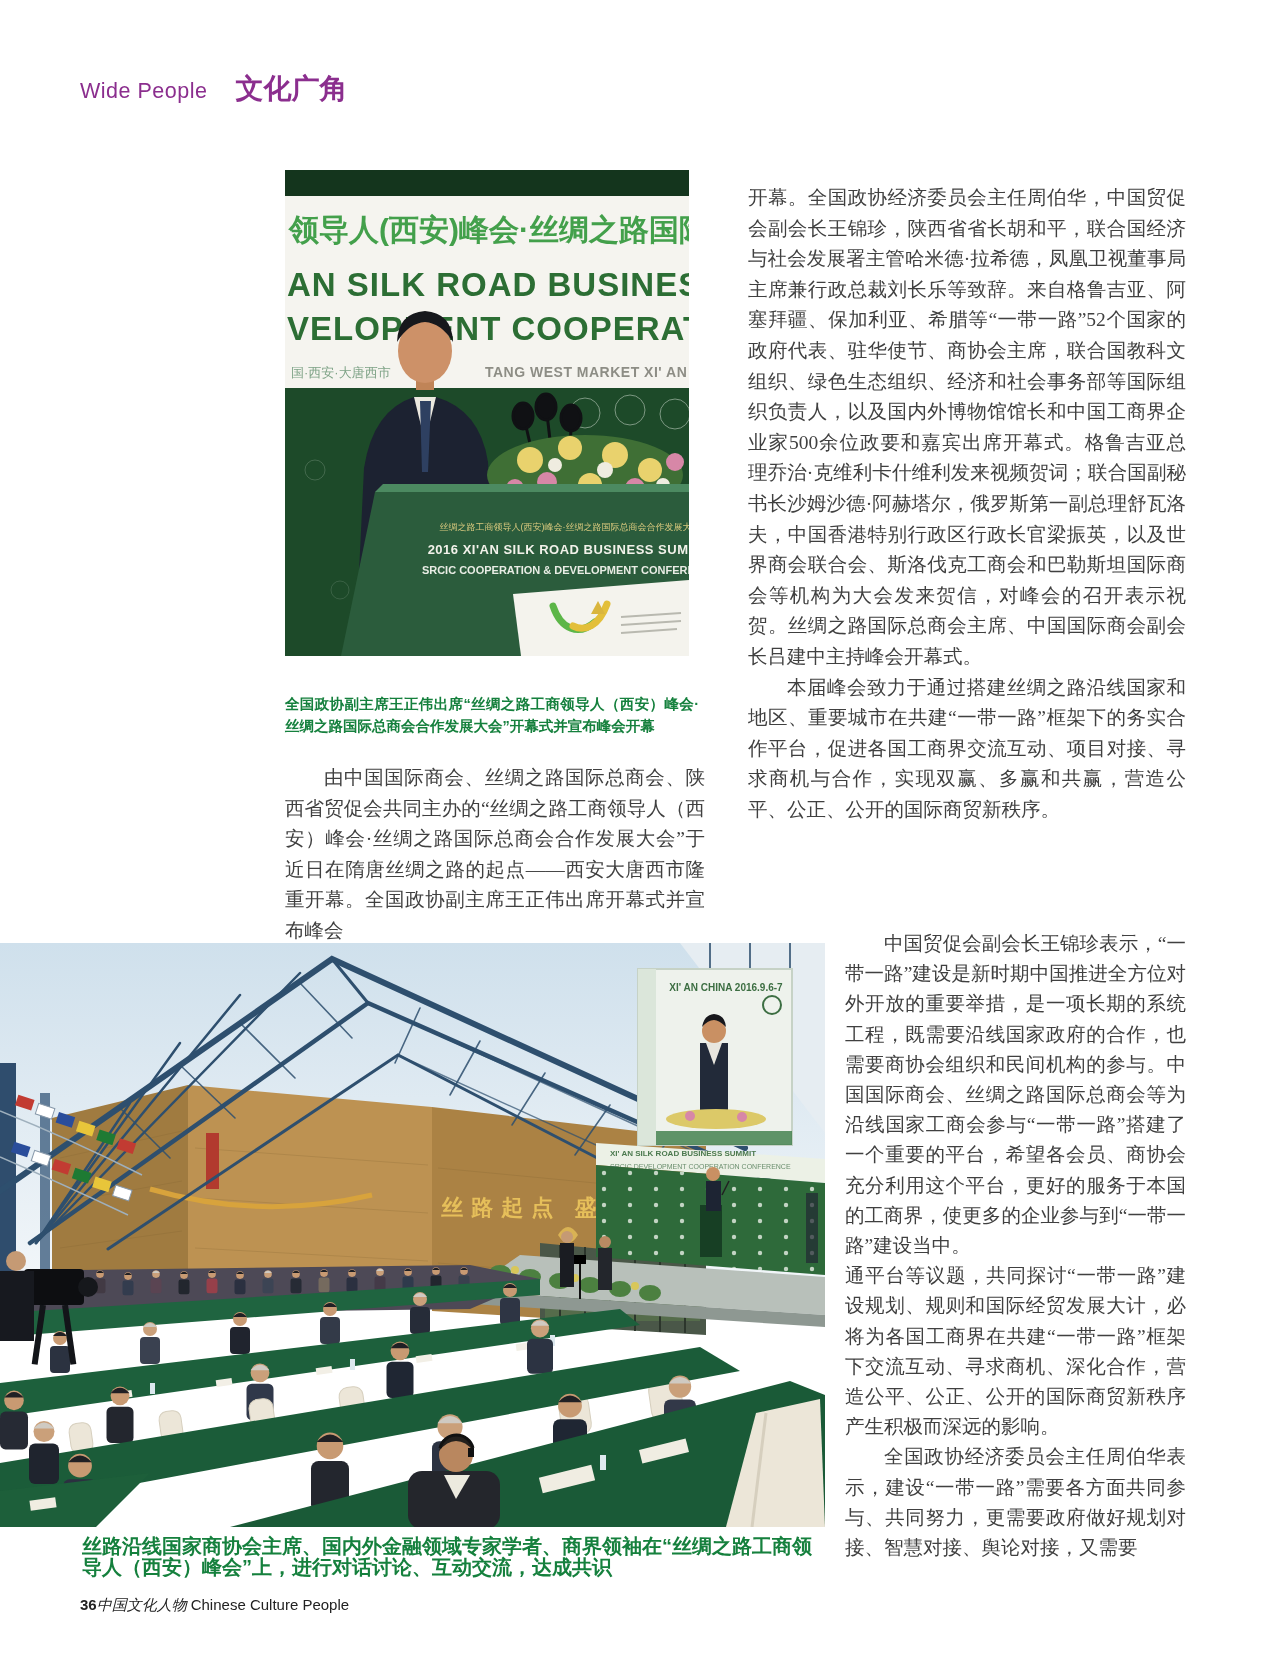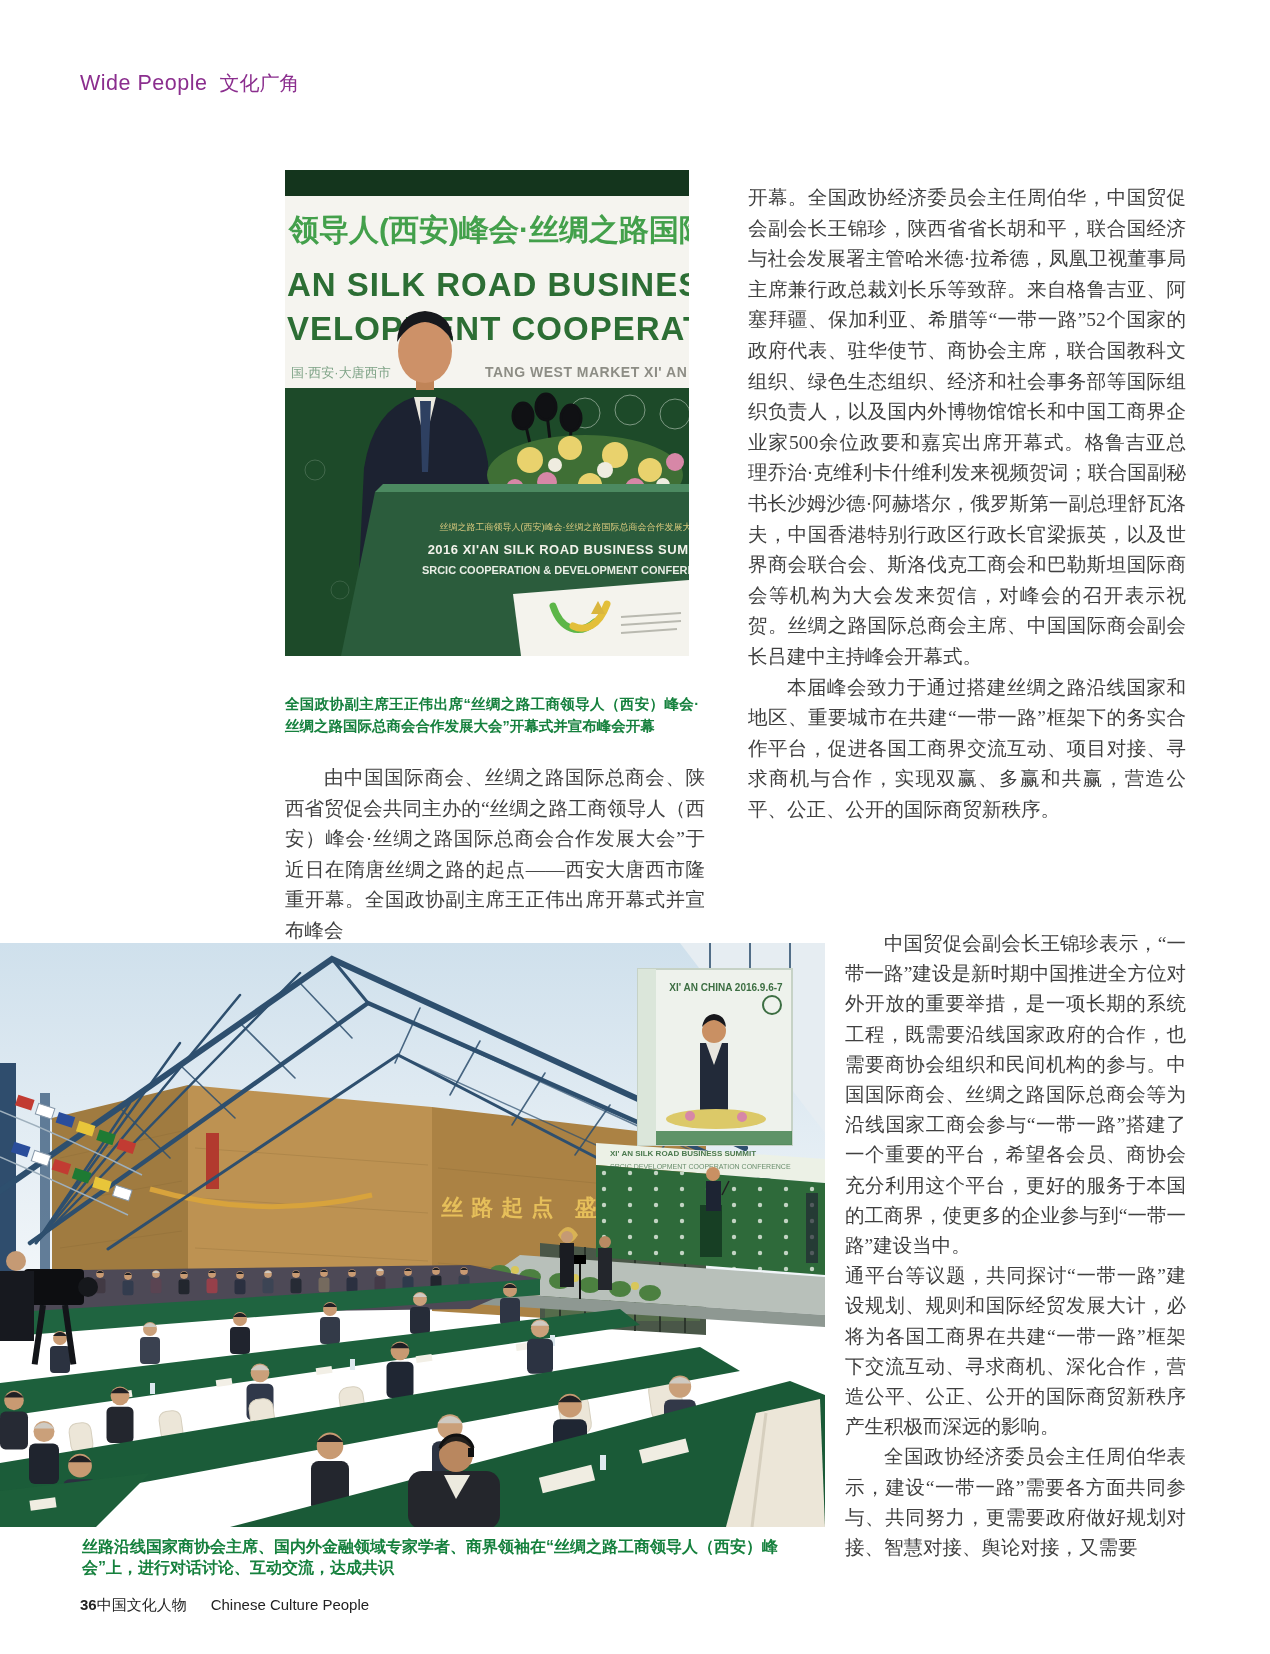--- a/index.html
+++ b/index.html
@@ -1,40 +1,40 @@
 <!DOCTYPE html>
 <html><head>
 <meta charset="utf-8">
 <style>
   html,body{margin:0;padding:0;background:#ffffff;}
   .page{position:relative;width:1270px;height:1654px;background:#fff;overflow:hidden;
         font-family:"Liberation Sans","DejaVu Sans",sans-serif;}
   
   .header{position:absolute;left:80px;top:70px;white-space:nowrap;}
   .header-en{font-size:21.5px;color:#8b2e8e;font-weight:500;letter-spacing:.5px;}
-  .header-zh{font-size:20px;color:#8b2e8e;font-weight:400;margin-left:12px;}
+  .header-zh{font-size:28px;color:#8b2e8e;font-weight:700;margin-left:28px;}
   
   .top-photo{position:absolute;left:285px;top:170px;width:404px;height:486px;overflow:hidden;}
   .bottom-photo{position:absolute;left:0;top:943px;width:825px;height:584px;overflow:hidden;}
   
   .caption{font-family:"Liberation Sans","DejaVu Sans",sans-serif;font-weight:700;color:#15803d;}
   .top-caption{position:absolute;left:285px;top:694px;width:414px;font-size:14.5px;line-height:21.5px;text-align:justify;}
-  .bottom-caption{position:absolute;left:82px;top:1536px;width:742px;font-size:16px;line-height:21px;}
+  .bottom-caption{position:absolute;left:82px;top:1536px;width:742px;font-size:20px;line-height:21px;}
   
   .para{margin:0;text-align:justify;font-family:"Liberation Serif","DejaVu Serif",serif;
         font-size:19.5px;line-height:30.6px;color:#404040;}
   .indent{text-indent:2em;}
   .intro-col{position:absolute;left:285px;top:763px;width:420px;}
   .col-upper{position:absolute;left:748px;top:183px;width:438px;}
   .col-lower{position:absolute;left:845px;top:929px;width:341px;}
   .col-lower .para{line-height:30.2px;}
   
   .footer{position:absolute;left:80px;top:1596px;font-size:15px;color:#222;white-space:nowrap;}
   .footer .pg{font-weight:700;margin-right:0;}
-  .footer .mag-zh{margin-right:24px;}
+  .footer .mag-zh{margin-right:4px;font-style:italic;}
   
   .t-zh1{font-family:"Liberation Sans",sans-serif;font-weight:700;font-size:30px;fill:#43a04b;}
   .t-en1{font-family:"Liberation Sans",sans-serif;font-weight:700;font-size:33px;fill:#2c6e34;letter-spacing:1px;}
   .t-zh2{font-family:"Liberation Sans",sans-serif;font-size:13px;fill:#7fa387;}
   .t-en2{font-family:"Liberation Sans",sans-serif;font-weight:700;font-size:14px;fill:#8d8d85;letter-spacing:.5px;}
   .t-pod1{font-family:"Liberation Sans",sans-serif;font-size:9px;fill:#d9c97e;}
   .t-pod2{font-family:"Liberation Sans",sans-serif;font-size:13px;font-weight:700;fill:#f2f2ea;letter-spacing:.5px;}
   .t-pod3{font-family:"Liberation Sans",sans-serif;font-size:11px;font-weight:700;fill:#e9ede5;}
   .wall-t{font-family:"Liberation Serif",serif;font-weight:700;font-size:22px;fill:#e6bf5a;letter-spacing:8px;}
   .scr-t{font-family:"Liberation Sans",sans-serif;font-weight:700;font-size:10px;fill:#3c6e42;}

